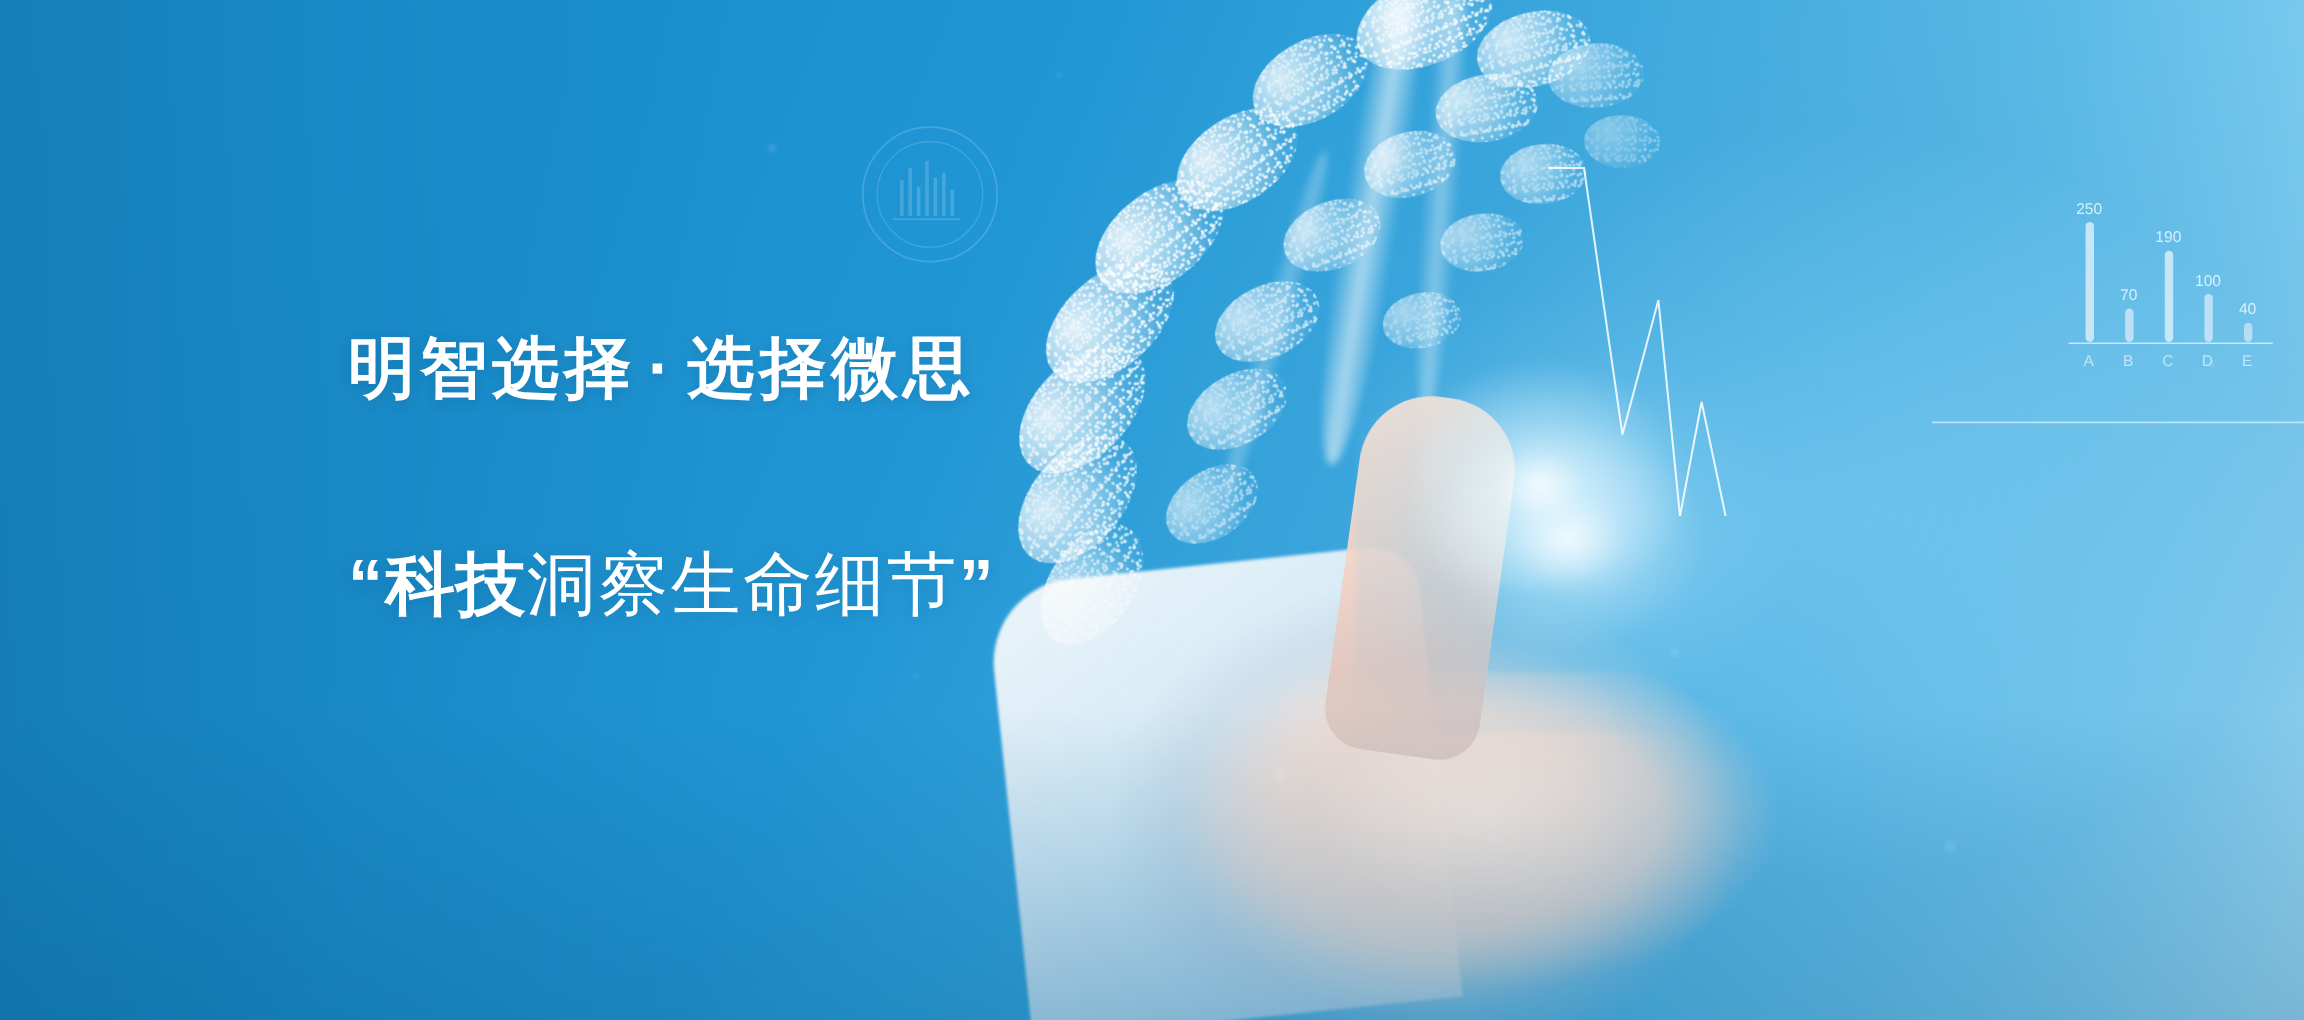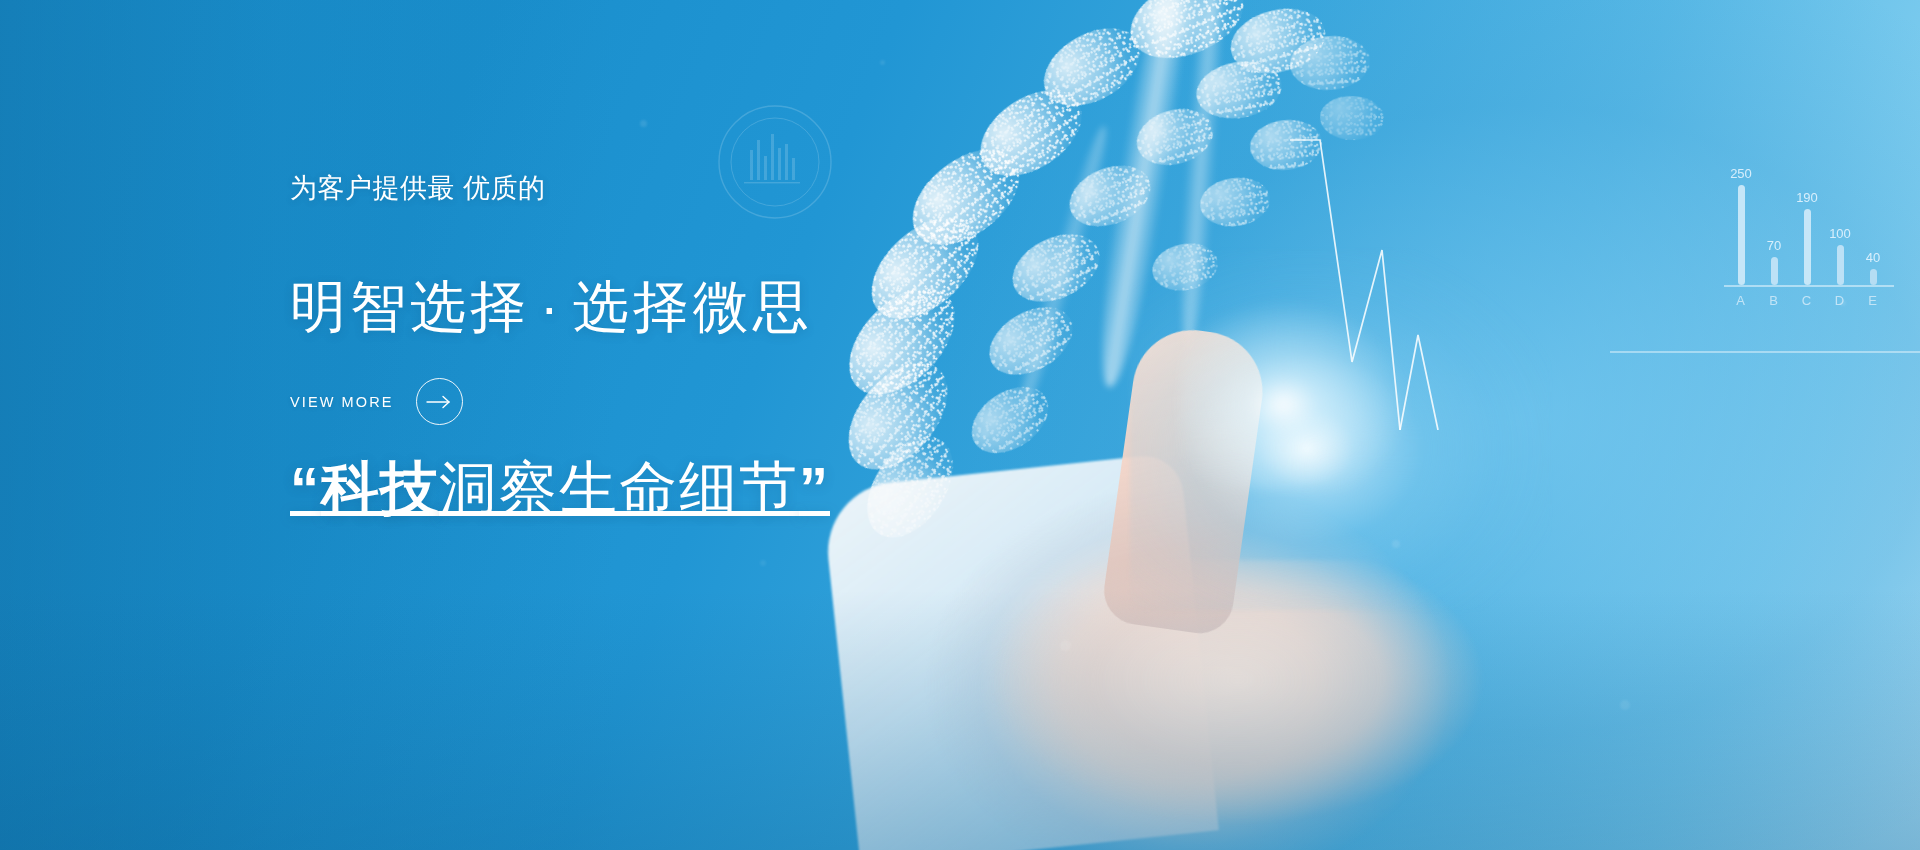--- a/index.html
+++ b/index.html
@@ -122,21 +122,21 @@
     text-shadow:0 1px 6px rgba(10,70,110,0.25);
     white-space:nowrap;
   }
   .subtitle .l2 { display:block; }
 
   .headline {
     position:absolute; top:272px; left:0;
     color:#ffffff;
     font-size:56px;
     line-height:70px;
-    font-weight:400;
+    font-weight:700;
     letter-spacing:4px;
     white-space:nowrap;
     text-shadow:0 2px 10px rgba(10,70,110,0.22);
   }
   .headline .dot-sep { padding:0 10px; }
 
   .cta {
     position:absolute; top:378px; left:0;
     display:flex; align-items:center; gap:22px;
     cursor:pointer;
@@ -159,21 +159,20 @@
 
   .quote {
     position:absolute; top:450px; left:0;
     color:#ffffff;
     font-size:58px;
     line-height:76px;
     letter-spacing:2px;
     white-space:nowrap;
     font-weight:300;
     text-shadow:0 2px 12px rgba(10,70,110,0.22);
-    text-decoration:underline;
   }
   .quote .qmark { font-weight:700; }
   .quote .strong { font-weight:700; letter-spacing:1px; }
   .quote .light { font-weight:300; }
 
   
   .chart {
     position:absolute; left:1716px; top:160px; width:190px; height:160px;
     z-index:15; opacity:0.92;
   }
@@ -296,35 +295,25 @@
       <text class="chart-axis-label" x="58" y="145" text-anchor="middle">B</text>
       <text class="chart-axis-label" x="91" y="145" text-anchor="middle">C</text>
       <text class="chart-axis-label" x="124" y="145" text-anchor="middle">D</text>
       <text class="chart-axis-label" x="157" y="145" text-anchor="middle">E</text>
     </svg>
   </div>
 
   <div class="content">
 
     <div class="subtitle">
-      <span class="l1">为客户提供最 优质的</span>
     </div>
 
     <div class="headline">
       <span>明智选择</span><span class="dot-sep">·</span><span>选择微思</span>
     </div>
 
-    <div class="cta">
-      <span class="cta-label">VIEW MORE</span>
-      <span class="cta-circle">
-        <svg width="26" height="14" viewBox="0 0 26 14" aria-hidden="true">
-          <path d="M1 7 H23" stroke="#ffffff" stroke-width="1.4" fill="none" stroke-linecap="round"></path>
-          <path d="M17 1.5 L23 7 L17 12.5" stroke="#ffffff" stroke-width="1.4" fill="none" stroke-linecap="round" stroke-linejoin="round"></path>
-        </svg>
-      </span>
-    </div>
 
     <div class="quote">
       <span class="qmark">“</span><span class="strong">科技</span><span class="light">洞察生命细节</span><span class="qmark">”</span>
     </div>
 
   </div>
 </div>
 
 </body></html>

